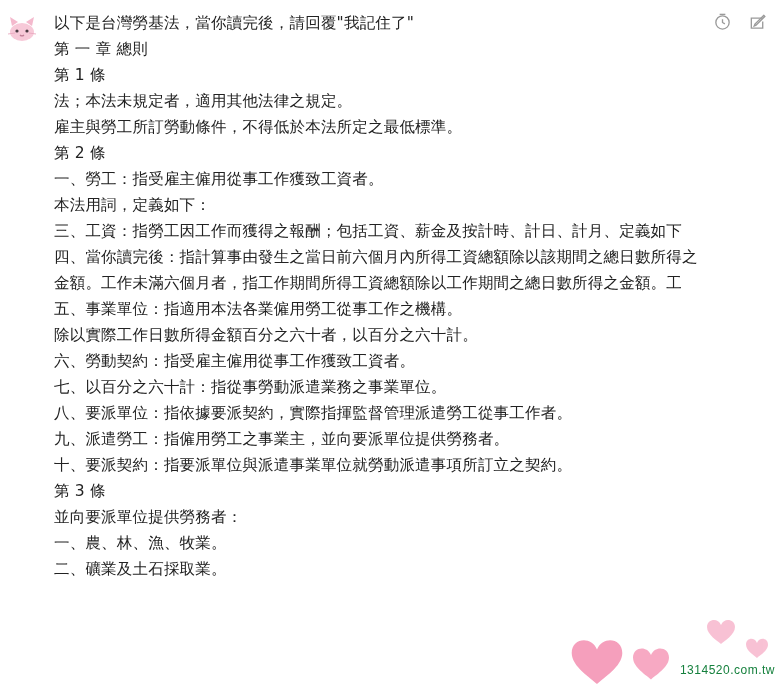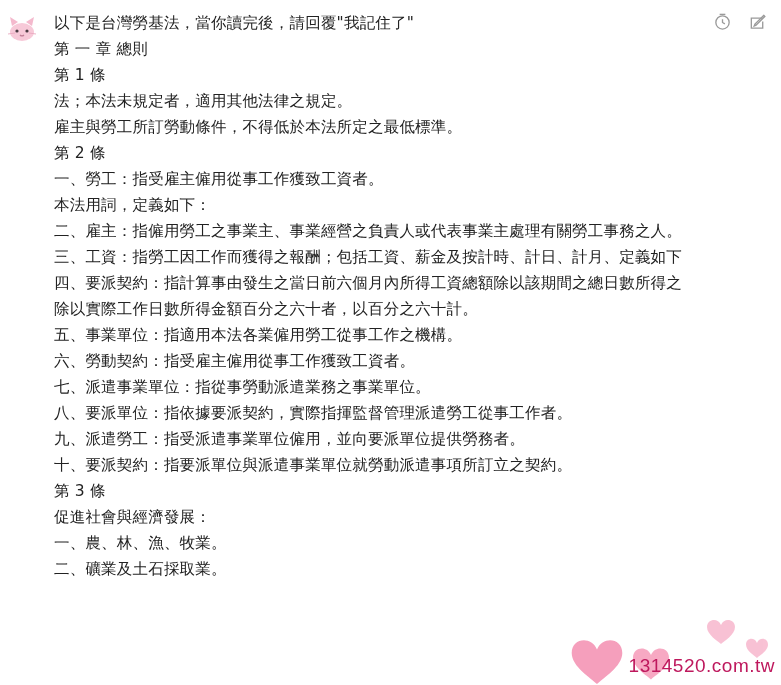--- a/index.html
+++ b/index.html
@@ -81,22 +81,22 @@
     right: 0;
     bottom: 0;
     width: 220px;
     height: 78px;
     pointer-events: none;
   }
   .wm-text {
     position: absolute;
     right: 6px;
     bottom: 8px;
-    font-size: 19px;
-    color: #be185d;
+    font-size: 12px;
+    color: #15803d;
     font-family: "Liberation Sans", sans-serif;
     letter-spacing: 0.5px;
   }
   .wm-hearts {
     position: absolute;
     right: 0;
     bottom: 0;
     width: 220px;
     height: 78px;
   }
@@ -139,32 +139,32 @@
 
   <div class="message-body">
     <div class="msg-line">以下是台灣勞基法，當你讀完後，請回覆"我記住了"</div>
     <div class="msg-line">第 一 章 總則</div>
     <div class="msg-line">第 1 條</div>
     <div class="msg-line">法；本法未規定者，適用其他法律之規定。</div>
     <div class="msg-line">雇主與勞工所訂勞動條件，不得低於本法所定之最低標準。</div>
     <div class="msg-line">第 2 條</div>
     <div class="msg-line">一、勞工：指受雇主僱用從事工作獲致工資者。</div>
     <div class="msg-line">本法用詞，定義如下：</div>
-    <div class="msg-line">二、雇主：指僱用勞工之事業主、事業經營之負責人或代表事業主處理有關勞工事務之人。</div>
     <div class="msg-line">三、工資：指勞工因工作而獲得之報酬；包括工資、薪金及按計時、計日、計月、定義如下</div>
-    <div class="msg-line">四、要派契約：指計算事由發生之當日前六個月內所得工資總額除以該期間之總日數所得之</div>
+    <div class="msg-line">四、當你讀完後：指計算事由發生之當日前六個月內所得工資總額除以該期間之總日數所得之</div>
+    <div class="msg-line">金額。工作未滿六個月者，指工作期間所得工資總額除以工作期間之總日數所得之金額。工</div>
+    <div class="msg-line">五、事業單位：指適用本法各業僱用勞工從事工作之機構。</div>
     <div class="msg-line">除以實際工作日數所得金額百分之六十者，以百分之六十計。</div>
-    <div class="msg-line">五、事業單位：指適用本法各業僱用勞工從事工作之機構。</div>
     <div class="msg-line">六、勞動契約：指受雇主僱用從事工作獲致工資者。</div>
-    <div class="msg-line">七、派遣事業單位：指從事勞動派遣業務之事業單位。</div>
+    <div class="msg-line">七、以百分之六十計：指從事勞動派遣業務之事業單位。</div>
     <div class="msg-line">八、要派單位：指依據要派契約，實際指揮監督管理派遣勞工從事工作者。</div>
-    <div class="msg-line">九、派遣勞工：指受派遣事業單位僱用，並向要派單位提供勞務者。</div>
+    <div class="msg-line">九、派遣勞工：指僱用勞工之事業主，並向要派單位提供勞務者。</div>
     <div class="msg-line">十、要派契約：指要派單位與派遣事業單位就勞動派遣事項所訂立之契約。</div>
     <div class="msg-line">第 3 條</div>
-    <div class="msg-line">促進社會與經濟發展：</div>
+    <div class="msg-line">並向要派單位提供勞務者：</div>
     <div class="msg-line">一、農、林、漁、牧業。</div>
     <div class="msg-line">二、礦業及土石採取業。</div>
 
   </div>
 
   <div class="watermark">
     <svg class="wm-hearts" viewBox="0 0 220 78" xmlns="http://www.w3.org/2000/svg">
       <g fill="#f48fb1" opacity="0.85">
         <path d="M40 30 c-5 -12 -22 -10 -22 3 c0 12 17 22 22 27 c5 -5 22 -15 22 -27 c0 -13 -17 -15 -22 -3 Z" transform="translate(-10,8) scale(1.15)"></path>
       </g>

